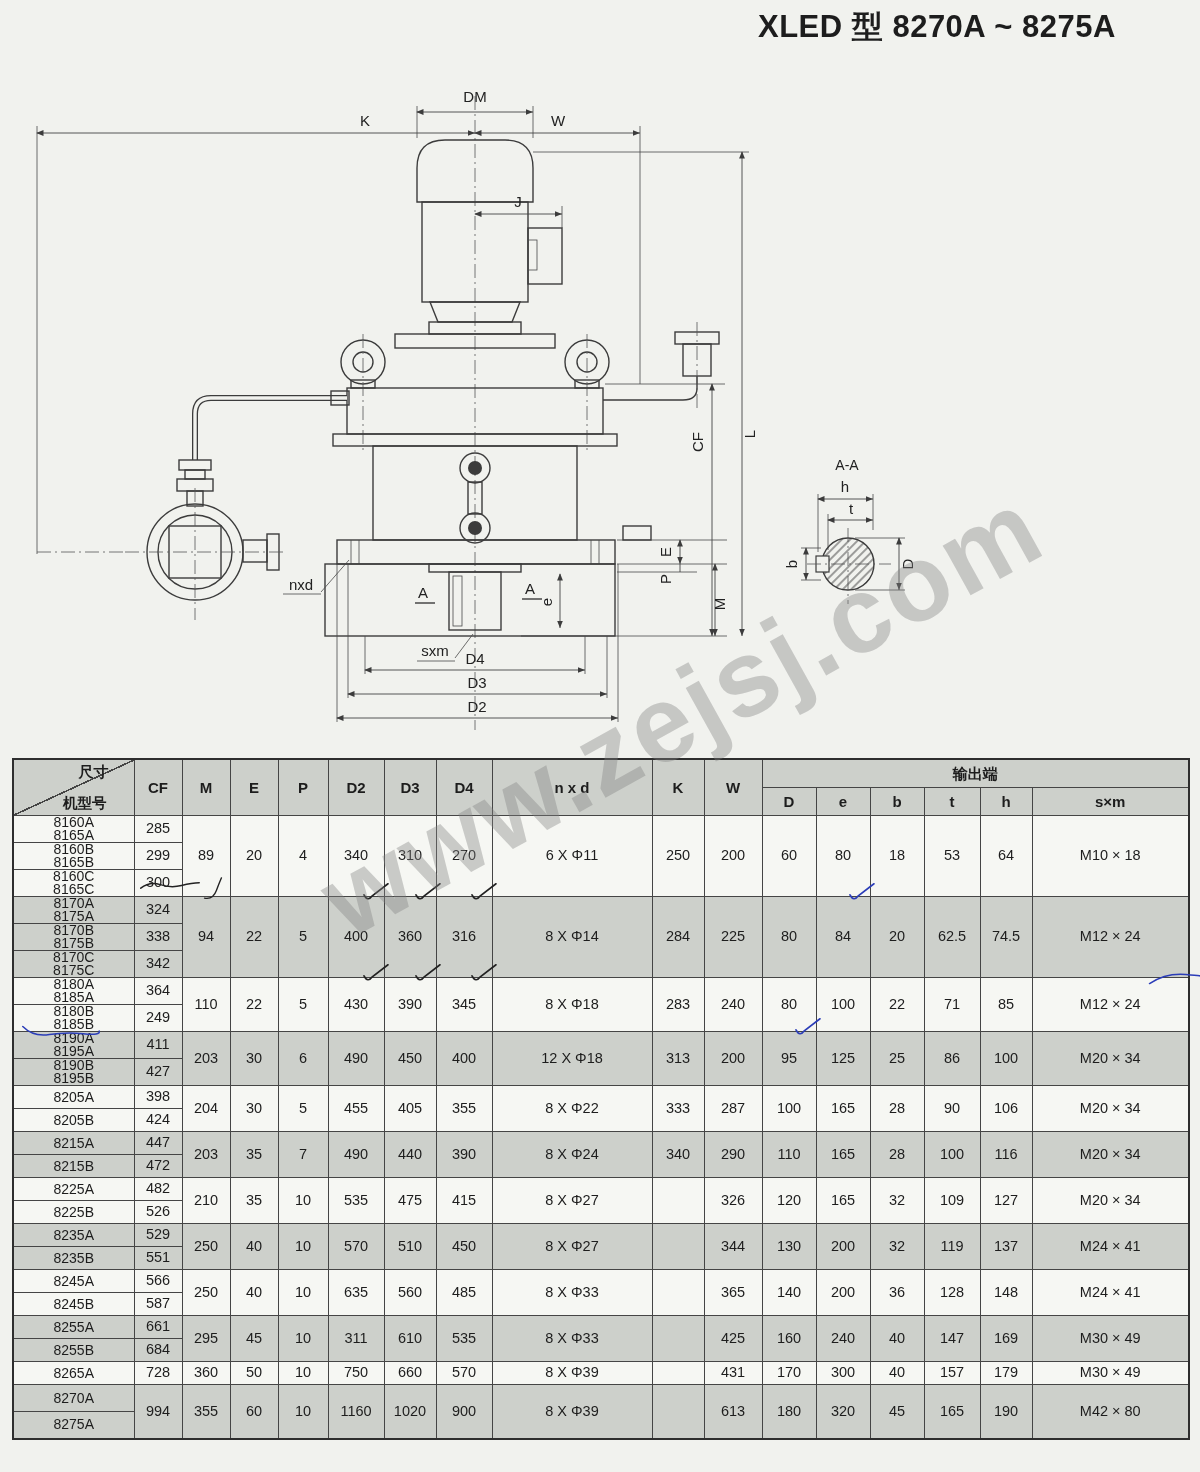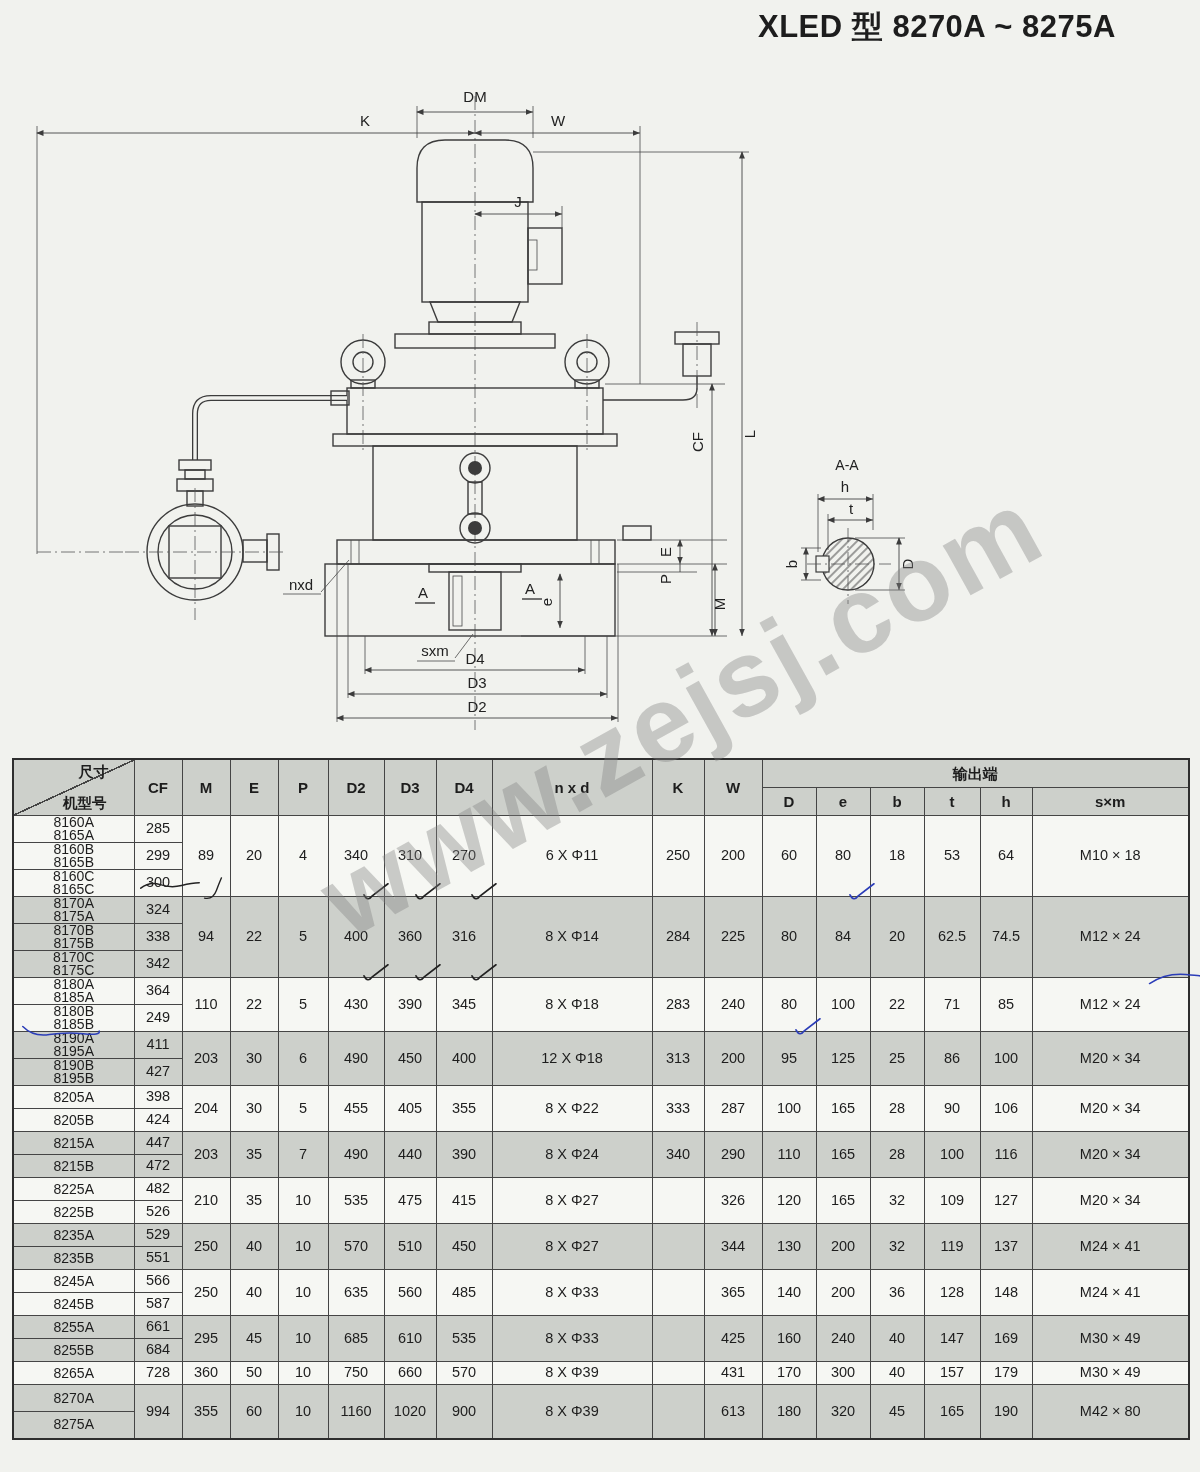--- a/index.html
+++ b/index.html
@@ -624,21 +624,21 @@
           <td>587</td>
         </tr>
         <tr class="g-gray r1">
           <td class="model">
             <div>8255A</div>
           </td>
           <td>661</td>
           <td rowspan="2">295</td>
           <td rowspan="2">45</td>
           <td rowspan="2">10</td>
-          <td rowspan="2">685</td>
+          <td rowspan="2">311</td>
           <td rowspan="2">610</td>
           <td rowspan="2">535</td>
           <td rowspan="2">8 X Φ33</td>
           <td rowspan="2"></td>
           <td rowspan="2">425</td>
           <td rowspan="2">160</td>
           <td rowspan="2">240</td>
           <td rowspan="2">40</td>
           <td rowspan="2">147</td>
           <td rowspan="2">169</td>

